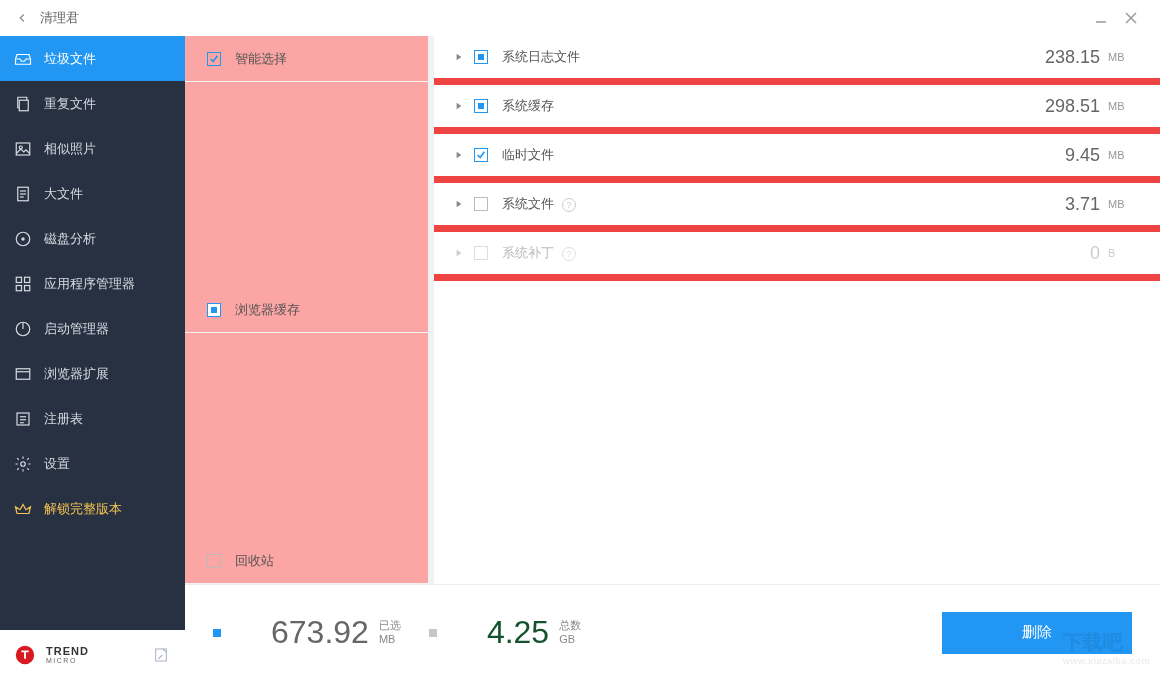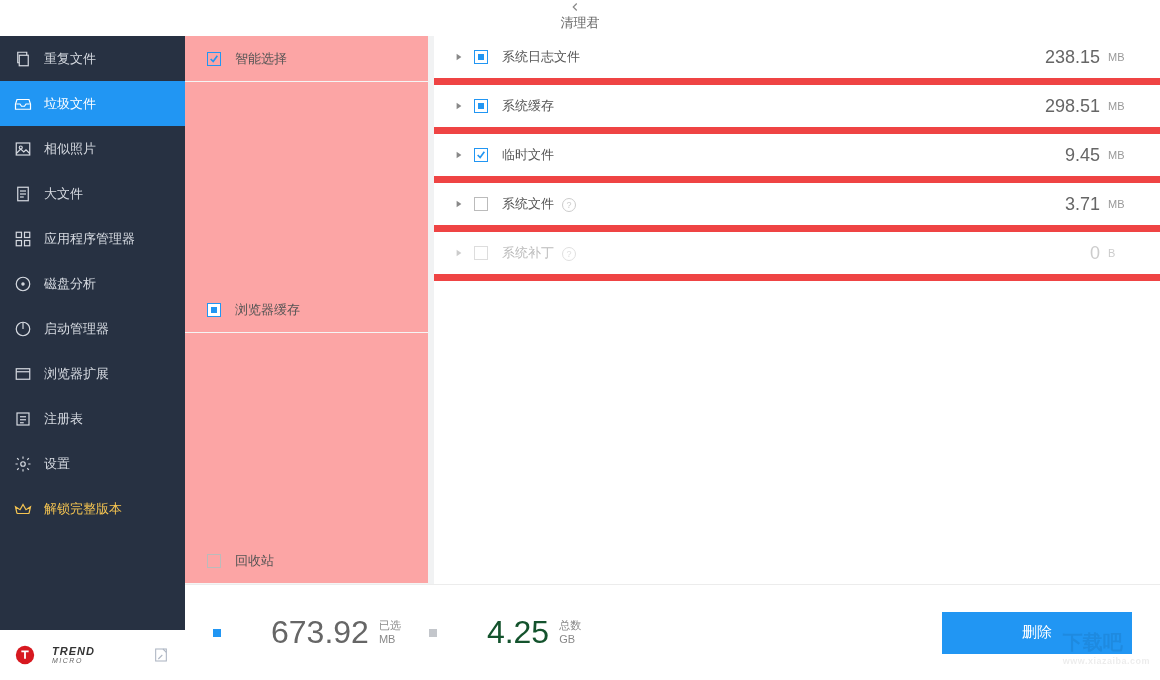--- a/index.html
+++ b/index.html
@@ -1,29 +1,29 @@
 <!DOCTYPE html>
 <html><head>
 <meta charset="utf-8">
 <style>
 * { box-sizing: border-box; margin: 0; padding: 0; font-family: "Microsoft YaHei", Arial, sans-serif; }
 body { width: 1160px; height: 680px; overflow: hidden; background: #fff; }
 .app { display: flex; flex-direction: column; width: 100%; height: 100%; }
-.titlebar { height: 36px; display: flex; align-items: center; padding: 0 14px; color: #666; font-size: 13px; flex-direction: column; }
+.titlebar { height: 36px; display: flex; align-items: center; padding: 0 14px; color: #666; font-size: 13px; }
 .titlebar .back { width: 16px; height: 16px; display: flex; align-items: center; justify-content: center; margin-right: 10px; cursor: pointer; }
 .titlebar .spacer { flex: 1; }
 .titlebar .win-btn { width: 30px; height: 24px; display: flex; align-items: center; justify-content: center; color: #999; cursor: pointer; }
 .main { flex: 1; display: flex; min-height: 0; }
 .sidebar { width: 185px; background: #273142; display: flex; flex-direction: column; color: #d6dae1; font-size: 13px; }
 .side-item { height: 45px; display: flex; align-items: center; padding-left: 14px; cursor: pointer; }
 .side-item .icon { width: 18px; height: 18px; margin-right: 12px; display: flex; align-items: center; justify-content: center; }
 .side-item.active { background: #2196f3; color: #fff; }
 .side-item.unlock { color: #f5c451; }
 .sidebar .bottom { margin-top: auto; height: 50px; display: flex; align-items: center; justify-content: space-between; padding: 0 16px 0 14px; }
-.brand { display: flex; align-items: center; gap: 16px; font-style: italic; }
+.brand { display: flex; align-items: center; gap: 10px; }
 .brand-text { display: flex; flex-direction: column; line-height: 1; }
 .brand-text .t1 { font-size: 11px; font-weight: bold; letter-spacing: 1px; color: #333; }
 .brand-text .t2 { font-size: 7px; color: #666; letter-spacing: 1.5px; }
 .notepad { width: 16px; height: 16px; color: #aeb6c3; }
 
 .content { flex: 1; display: flex; flex-direction: column; background: #f1f2f3; }
 .content-top { flex: 1; display: flex; padding: 0 0 0 0; min-height: 0; }
 .catlist { width: 243px; background: #fca5a5; display: flex; flex-direction: column; margin: 0 0 0 0; justify-content: space-between; }
 .cat-item { height: 46px; display: flex; align-items: center; padding-left: 22px; font-size: 13px; color: #555; cursor: pointer; border-bottom: 1px solid #f5f5f5; }
 .cat-item.selected { background: #e8f2fd; }
@@ -86,37 +86,37 @@
     <div class="win-btn">
       <svg width="12" height="12" viewBox="0 0 12 12" stroke="#999" stroke-width="1.5">
           <line x1="1" y1="1" x2="11" y2="11"></line>
           <line x1="11" y1="1" x2="1" y2="11"></line>
         </svg>
     </div>
   </div>
 
   <div class="main">
     <div class="sidebar">
+      <div class="side-item active">
+        <span class="icon">
+            <svg width="18" height="18" viewBox="0 0 24 24" fill="none" stroke="currentColor" stroke-width="1.6">
+              <path d="M3 12h5l2 3h4l2-3h5"></path>
+              <path d="M4 6h16l2 6v7H2v-7z"></path>
+            </svg>
+          </span>
+        <span>垃圾文件</span>
+      </div>
       <div class="side-item">
         <span class="icon">
             <svg width="18" height="18" viewBox="0 0 24 24" fill="none" stroke="currentColor" stroke-width="1.6">
               <rect x="7" y="7" width="12" height="14"></rect>
               <path d="M17 7V3H5v14h2"></path>
             </svg>
           </span>
         <span>重复文件</span>
-      </div>
-      <div class="side-item active">
-        <span class="icon">
-            <svg width="18" height="18" viewBox="0 0 24 24" fill="none" stroke="currentColor" stroke-width="1.6">
-              <path d="M3 12h5l2 3h4l2-3h5"></path>
-              <path d="M4 6h16l2 6v7H2v-7z"></path>
-            </svg>
-          </span>
-        <span>垃圾文件</span>
       </div>
       <div class="side-item">
         <span class="icon">
             <svg width="18" height="18" viewBox="0 0 24 24" fill="none" stroke="currentColor" stroke-width="1.6">
               <rect x="3" y="4" width="18" height="16"></rect>
               <circle cx="9" cy="10" r="2"></circle>
               <path d="M3 18l6-6 4 4 3-3 5 5"></path>
             </svg>
           </span>
         <span>相似照片</span>
@@ -128,36 +128,36 @@
               <line x1="8" y1="8" x2="16" y2="8"></line>
               <line x1="8" y1="12" x2="16" y2="12"></line>
               <line x1="8" y1="16" x2="13" y2="16"></line>
             </svg>
           </span>
         <span>大文件</span>
       </div>
       <div class="side-item">
         <span class="icon">
             <svg width="18" height="18" viewBox="0 0 24 24" fill="none" stroke="currentColor" stroke-width="1.6">
+              <circle cx="12" cy="12" r="9"></circle>
+              <circle cx="12" cy="12" r="1.5" fill="currentColor"></circle>
+            </svg>
+          </span>
+        <span>磁盘分析</span>
+      </div>
+      <div class="side-item">
+        <span class="icon">
+            <svg width="18" height="18" viewBox="0 0 24 24" fill="none" stroke="currentColor" stroke-width="1.6">
               <rect x="3" y="3" width="7" height="7"></rect>
               <rect x="14" y="3" width="7" height="7"></rect>
               <rect x="3" y="14" width="7" height="7"></rect>
               <rect x="14" y="14" width="7" height="7"></rect>
             </svg>
           </span>
         <span>应用程序管理器</span>
-      </div>
-      <div class="side-item">
-        <span class="icon">
-            <svg width="18" height="18" viewBox="0 0 24 24" fill="none" stroke="currentColor" stroke-width="1.6">
-              <circle cx="12" cy="12" r="9"></circle>
-              <circle cx="12" cy="12" r="1.5" fill="currentColor"></circle>
-            </svg>
-          </span>
-        <span>磁盘分析</span>
       </div>
       <div class="side-item">
         <span class="icon">
             <svg width="18" height="18" viewBox="0 0 24 24" fill="none" stroke="currentColor" stroke-width="1.6">
               <circle cx="12" cy="12" r="9"></circle>
               <line x1="12" y1="3" x2="12" y2="12"></line>
             </svg>
           </span>
         <span>启动管理器</span>
       </div>

